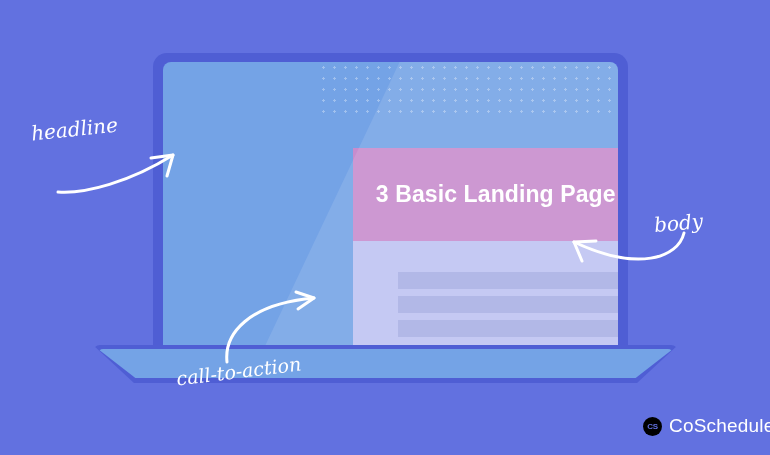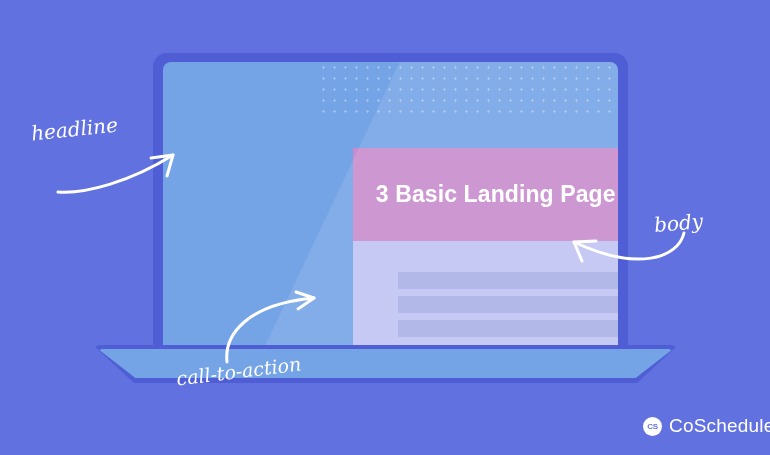--- a/index.html
+++ b/index.html
@@ -157,21 +157,21 @@
     left: 643px;
     top: 415px;
     display: flex;
     align-items: center;
     gap: 7px;
   }
   #logo-mark {
     width: 19px;
     height: 19px;
     border-radius: 50%;
-    background: #ffffff;
+    background: #000000;
     color: #6271e0;
     font-size: 8px;
     font-weight: bold;
     display: flex;
     align-items: center;
     justify-content: center;
     letter-spacing: -0.3px;
   }
   #logo-text {
     color: #ffffff;

